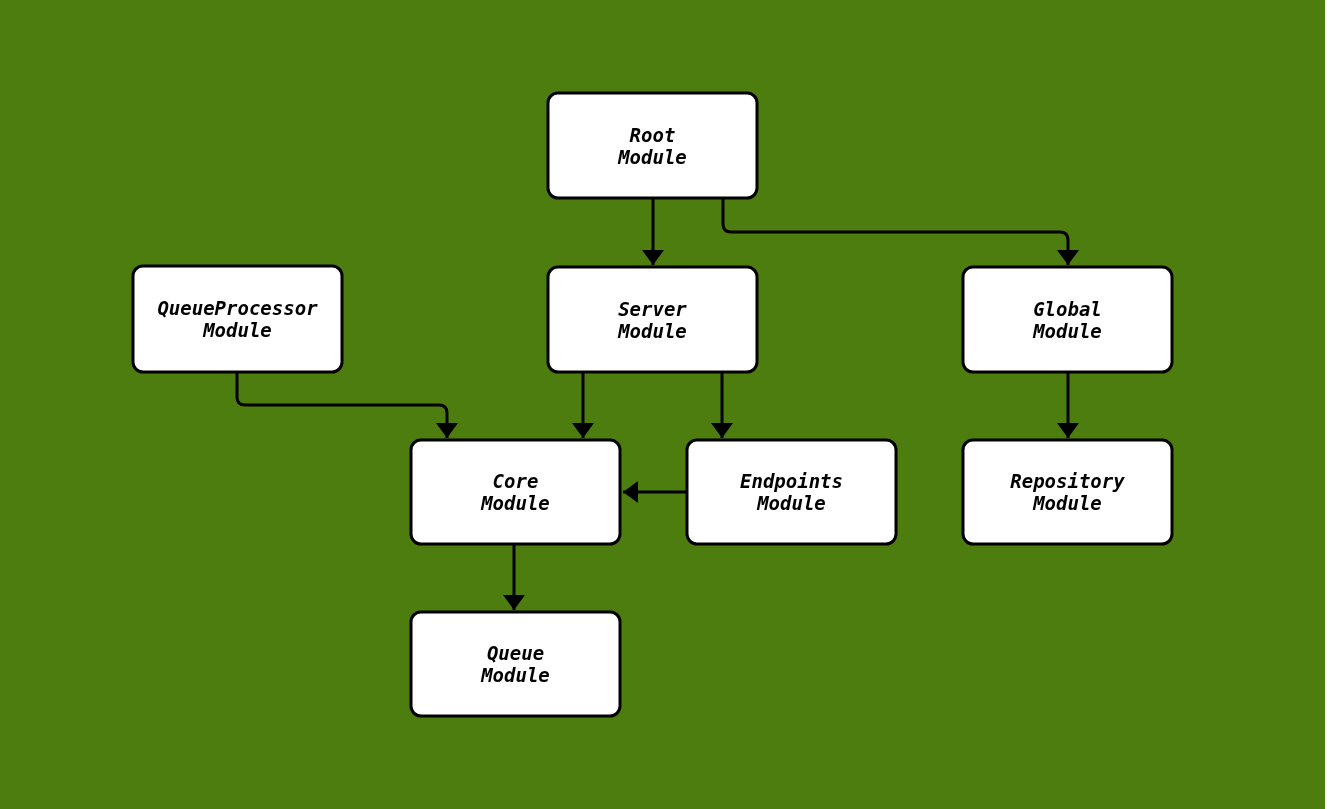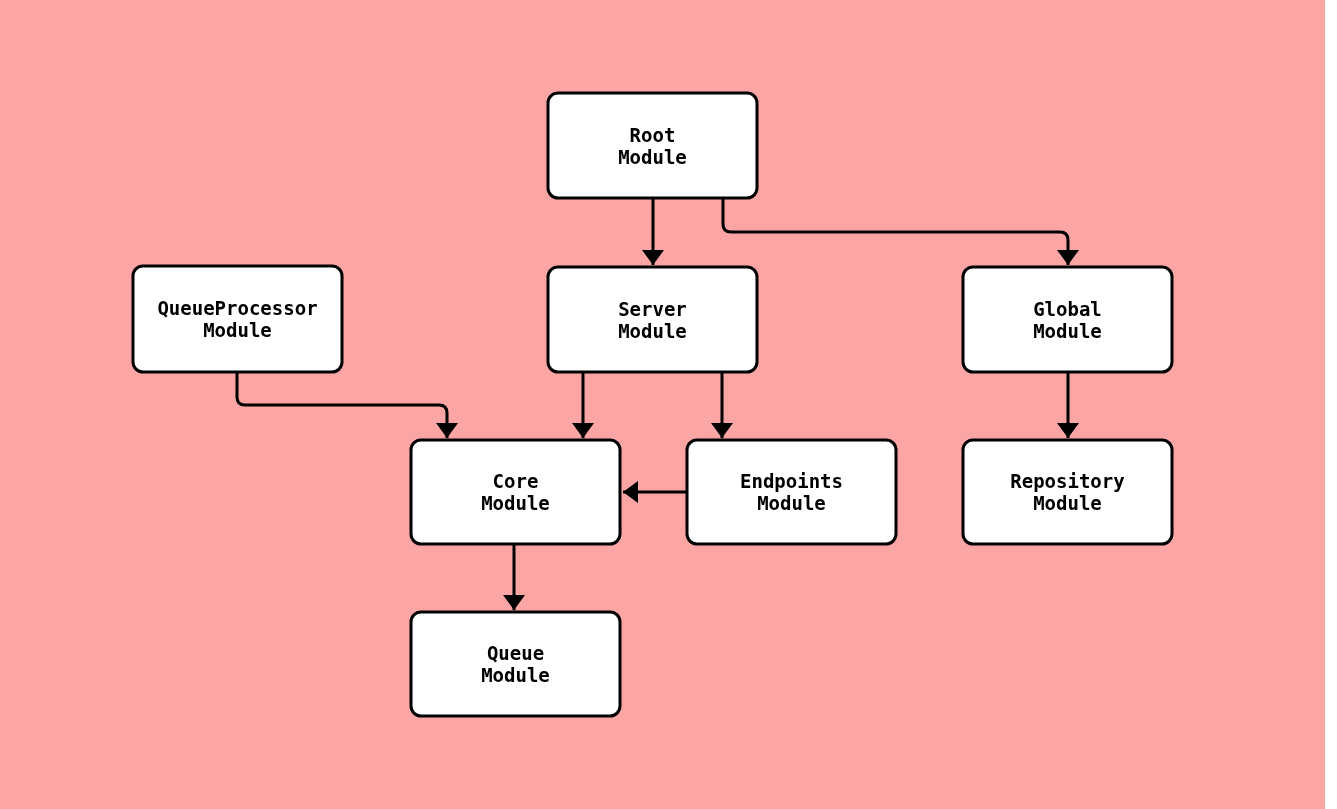--- a/index.html
+++ b/index.html
@@ -7,21 +7,22 @@
     padding: 0;
     background: #ffffff;
     width: 1337px;
     height: 809px;
     overflow: hidden;
   }
   .canvas {
     position: relative;
     width: 1325px;
     height: 809px;
-    background: #fca5a5;
+    background: #4d7c0f;
+    font-style: italic;
   }
   svg { display: block; }
   .node-label {
     font-family: "DejaVu Sans Mono", "Liberation Mono", monospace;
     font-weight: bold;
     font-size: 19px;
     fill: #000000;
   }
 </style>
 </head>

